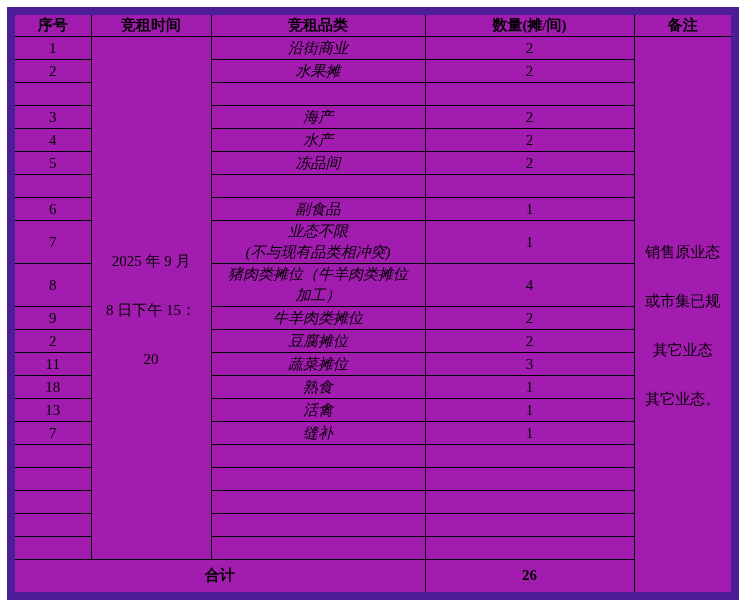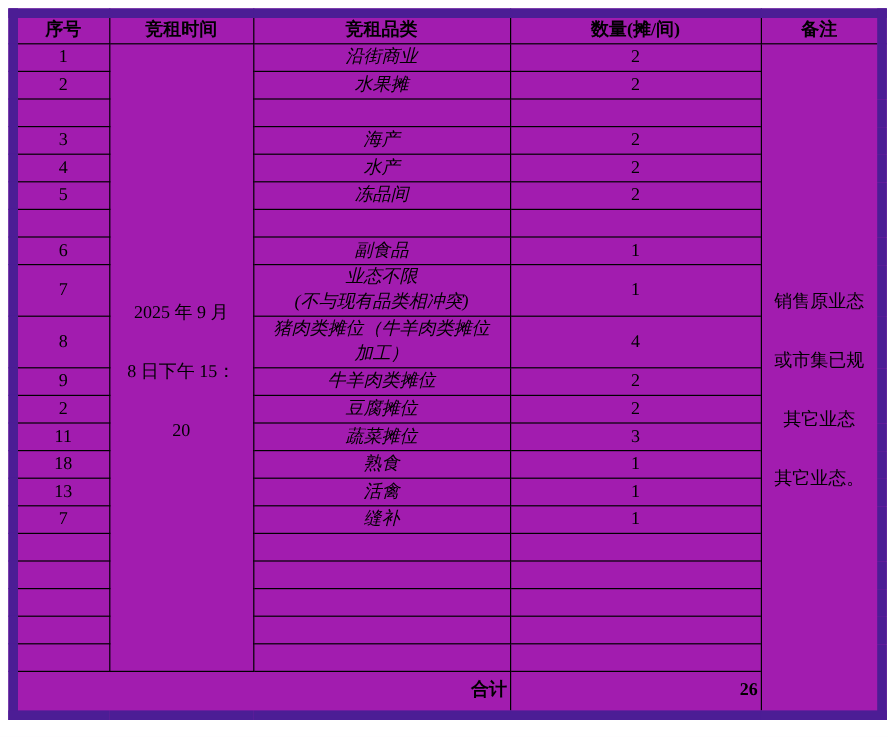--- a/index.html
+++ b/index.html
@@ -52,21 +52,20 @@
     font-style: italic;
   }
   td.bid-time-cell div,
   td.remark-cell div {
     line-height: 25px;
     margin-top: 24px;
   }
   tr.total-row td {
     height: 36px;
     font-weight: bold;
-    text-align: right;
   }
 </style>
 </head>
 <body>
 
 <div class="page">
   <table class="bid-table">
     <colgroup>
       <col style="width:80px">
       <col style="width:120px">

